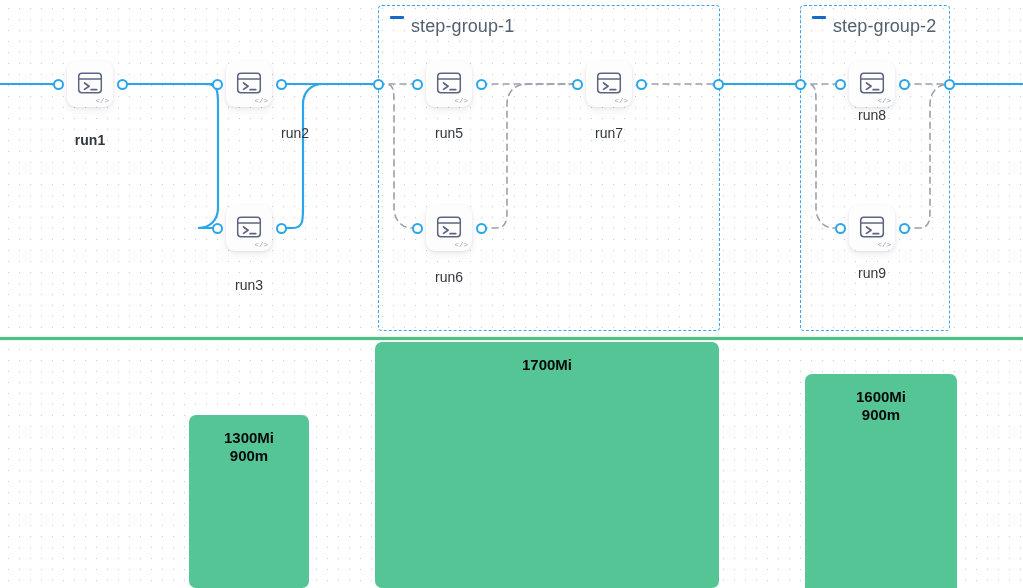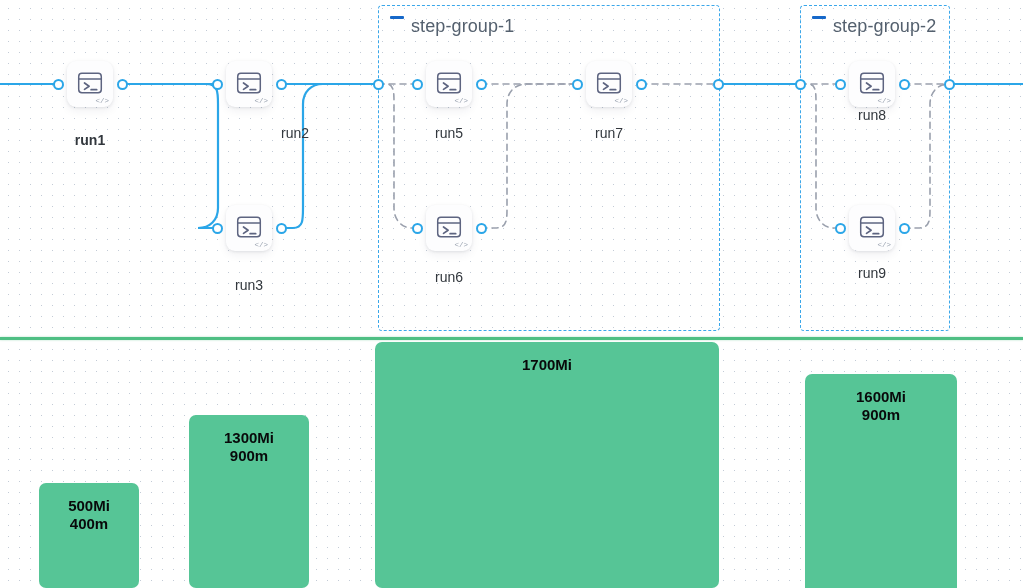--- a/index.html
+++ b/index.html
@@ -113,23 +113,20 @@
       </div>
       <div class="group" style="left: 800px; top: 5px; width: 150px; height: 326px; border-color: rgb(58, 167, 234);">
         <div class="group-label">
           <span class="collapse-icon" style="background: rgb(22, 104, 201);"></span>
           <span style="color: rgb(84, 96, 110);">step-group-2</span>
         </div>
       </div>
     </div>
 
   <div class="layer" id="bars">
-      <div class="bar" style="left: 39px; top: 483px; width: 100px; height: 105px; background: rgb(86, 197, 150);">
-        <div class="bar-label" style="color: rgb(8, 9, 10);"><div>500Mi</div><div>400m</div></div>
-      </div>
       <div class="bar" style="left: 189px; top: 415px; width: 120px; height: 173px; background: rgb(86, 197, 150);">
         <div class="bar-label" style="color: rgb(8, 9, 10); text-align: center;"><div>1300Mi</div><div>900m</div></div>
       </div>
       <div class="bar" style="left: 375px; top: 342px; width: 344px; height: 246px; background: rgb(86, 197, 150);">
         <div class="bar-label" style="color: rgb(8, 9, 10);"><div>1700Mi</div></div>
       </div>
       <div class="bar" style="left: 805px; top: 374px; width: 152px; height: 273px; background: rgb(86, 197, 150);">
         <div class="bar-label" style="color: rgb(8, 9, 10);"><div>1600Mi</div><div>900m</div></div>
       </div>
     </div>

